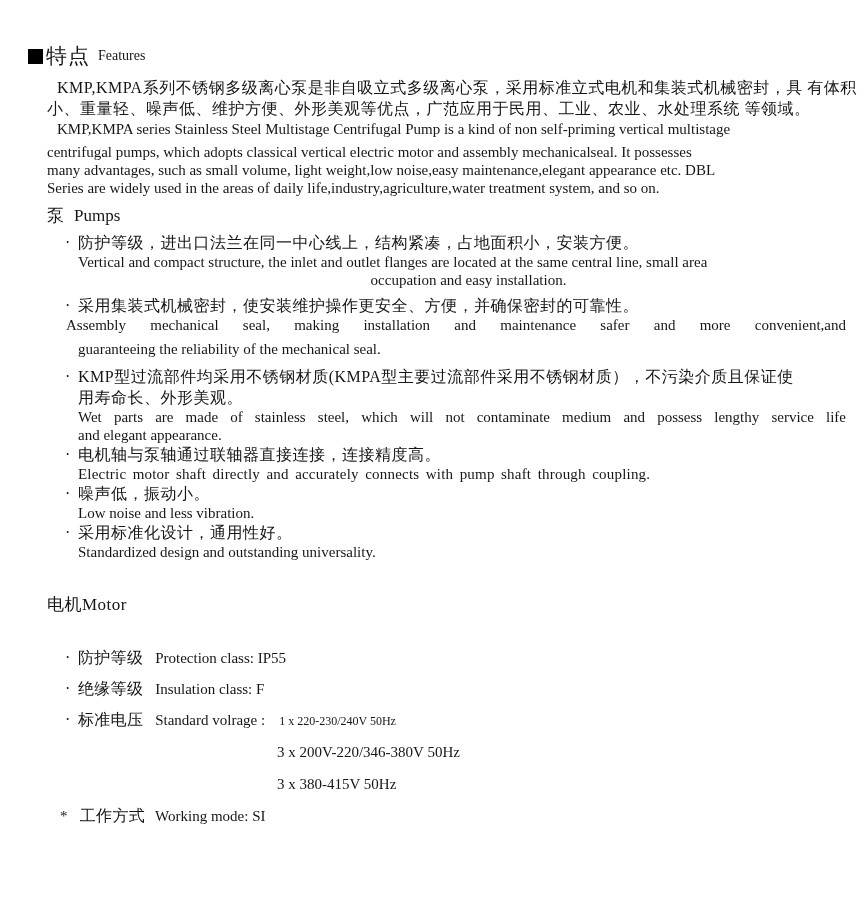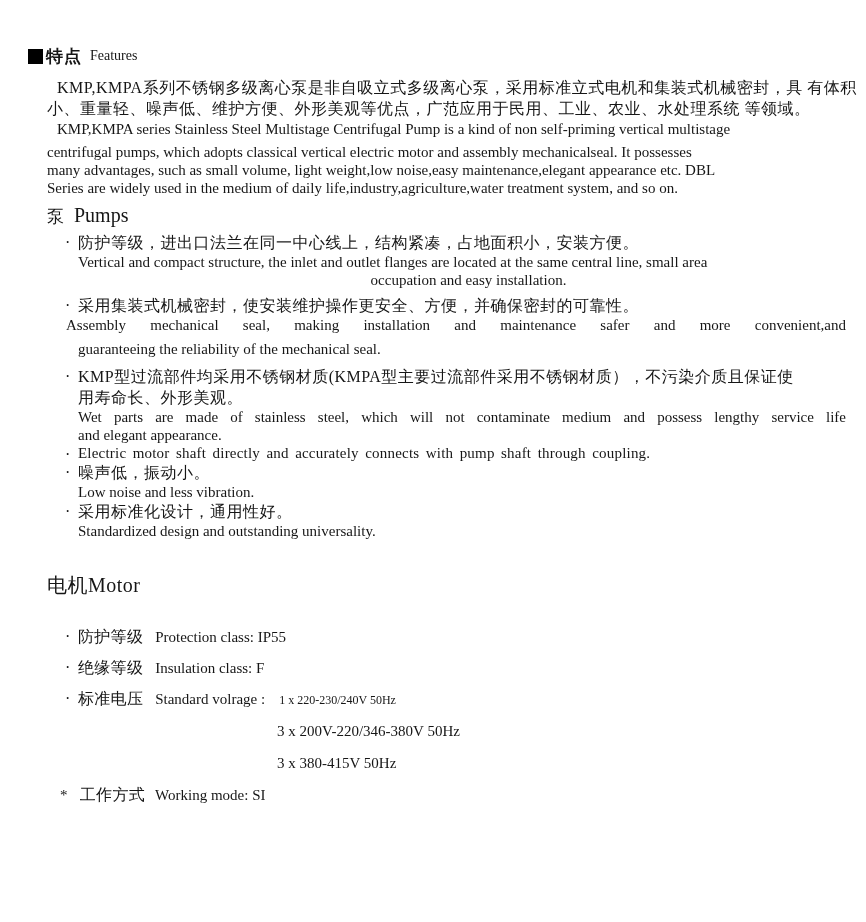--- a/index.html
+++ b/index.html
@@ -19,44 +19,44 @@
   
   .features-header{
     margin:46px 0 0 -19px;
     display:flex;align-items:center;
     height:20px;
   }
   .sq{
     width:15px;height:15px;background:#000;
     display:inline-block;margin-right:3px;flex:0 0 auto;
   }
-  .title-zh{font-size:17px;font-weight:700;letter-spacing:1px;}
+  .title-zh{font-size:21px;font-weight:400;letter-spacing:1px;}
   .title-en{font-size:14px;margin-left:8px;}
   
   .zh{font-size:16px;line-height:21px;white-space:nowrap;letter-spacing:0.5px;}
   .en{font-size:15px;line-height:18px;white-space:nowrap;}
   .pl10{padding-left:10px;}
   .pl19{padding-left:19px;}
   .pl31{padding-left:31px;}
   .pl44{padding-left:44px;text-align:center;}
   .mb5{margin-bottom:5px;}
   .mb6{margin-bottom:6px;}
   .intro-zh{margin-top:11px;}
   .intro-en{margin-top:1px;}
   .pumps-title{margin-top:7px;font-size:17px;height:22px;}
-  .pumps-title .p-en{font-size:20px;margin-left:10px;}
+  .pumps-title .p-en{font-size:17px;margin-left:10px;}
   .bullets{margin-top:6px;}
   .bullet-block{margin-bottom:0;}
   .bullet-block.gap6{margin-bottom:6px;}
   .bullet-block.gap8{margin-bottom:8px;}
   .bulleted{position:relative;}
   .dot{position:absolute;left:18px;top:0;}
   .just{white-space:normal;text-align:justify;text-align-last:justify;}
   .ws2{word-spacing:2.5px;letter-spacing:0.2px;}
-  .motor-title{margin-top:32px;font-size:20px;height:22px;letter-spacing:0.5px;}
+  .motor-title{margin-top:32px;font-size:17px;height:22px;letter-spacing:0.5px;}
   .motor-list{margin-top:33px;}
   .motor-row{position:relative;font-size:16px;line-height:20px;margin-bottom:11px;white-space:nowrap;padding-left:31px;letter-spacing:0.3px;}
   .motor-row .m-en{font-size:15px;margin-left:12px;letter-spacing:0;}
   .motor-row .m-val{font-size:12px;margin-left:14px;letter-spacing:0;}
   .volt{padding-left:230px;font-size:15px;line-height:20px;margin-bottom:12px;white-space:nowrap;}
   .working-mode{margin-top:11px;font-size:16px;line-height:20px;white-space:nowrap;padding-left:13px;letter-spacing:0.3px;}
   .working-mode .star{margin-right:12px;font-size:15px;}
   .working-mode .m-en{font-size:15px;margin-left:10px;letter-spacing:0;}
 </style>
 </head>
@@ -72,21 +72,21 @@
 
   <div class="intro-zh">
     <div class="zh pl10">KMP,KMPA系列不锈钢多级离心泵是非自吸立式多级离心泵，采用标准立式电机和集装式机械密封，具 有体积</div>
     <div class="zh">小、重量轻、噪声低、维护方便、外形美观等优点，广范应用于民用、工业、农业、水处理系统 等领域。</div>
   </div>
 
   <div class="intro-en">
     <div class="en pl10 mb5">KMP,KMPA series Stainless Steel Multistage Centrifugal Pump is a kind of non self-priming vertical multistage</div>
     <div class="en">centrifugal pumps, which adopts classical vertical electric motor and assembly mechanicalseal. It possesses</div>
     <div class="en">many advantages, such as small volume, light weight,low noise,easy maintenance,elegant appearance etc. DBL</div>
-    <div class="en">Series are widely used in the medium of daily life,industry,agriculture,water treatment system, and so on.</div>
+    <div class="en">Series are widely used in the areas of daily life,industry,agriculture,water treatment system, and so on.</div>
   </div>
 
   <div class="pumps-title">
     <span>泵</span><span class="p-en">Pumps</span>
   </div>
 
   <div class="bullets">
 
     <div class="bullet-block gap6">
       <div class="zh pl31 bulleted"><span class="dot">·</span><span>防护等级，进出口法兰在同一中心线上，结构紧凑，占地面积小，安装方便。</span></div>
@@ -101,21 +101,21 @@
     </div>
 
     <div class="bullet-block">
       <div class="zh pl31 bulleted"><span class="dot">·</span><span>KMP型过流部件均采用不锈钢材质(KMPA型主要过流部件采用不锈钢材质），不污染介质且保证使</span></div>
       <div class="zh pl31">用寿命长、外形美观。</div>
       <div class="en pl31 just">Wet parts are made of stainless steel, which will not contaminate medium and possess lengthy service life</div>
       <div class="en pl31">and elegant appearance.</div>
     </div>
 
     <div class="bullet-block">
-      <div class="zh pl31 bulleted"><span class="dot">·</span></div>
+      <div class="zh pl31 bulleted"><span class="dot">·</span><span>电机轴与泵轴通过联轴器直接连接，连接精度高。</span></div>
       <div class="en pl31 ws2">Electric motor shaft directly and accurately connects with pump shaft through coupling.</div>
     </div>
 
     <div class="bullet-block">
       <div class="zh pl31 bulleted"><span class="dot">·</span><span>噪声低，振动小。</span></div>
       <div class="en pl31">Low noise and less vibration.</div>
     </div>
 
     <div class="bullet-block">
       <div class="zh pl31 bulleted"><span class="dot">·</span><span>采用标准化设计，通用性好。</span></div>

